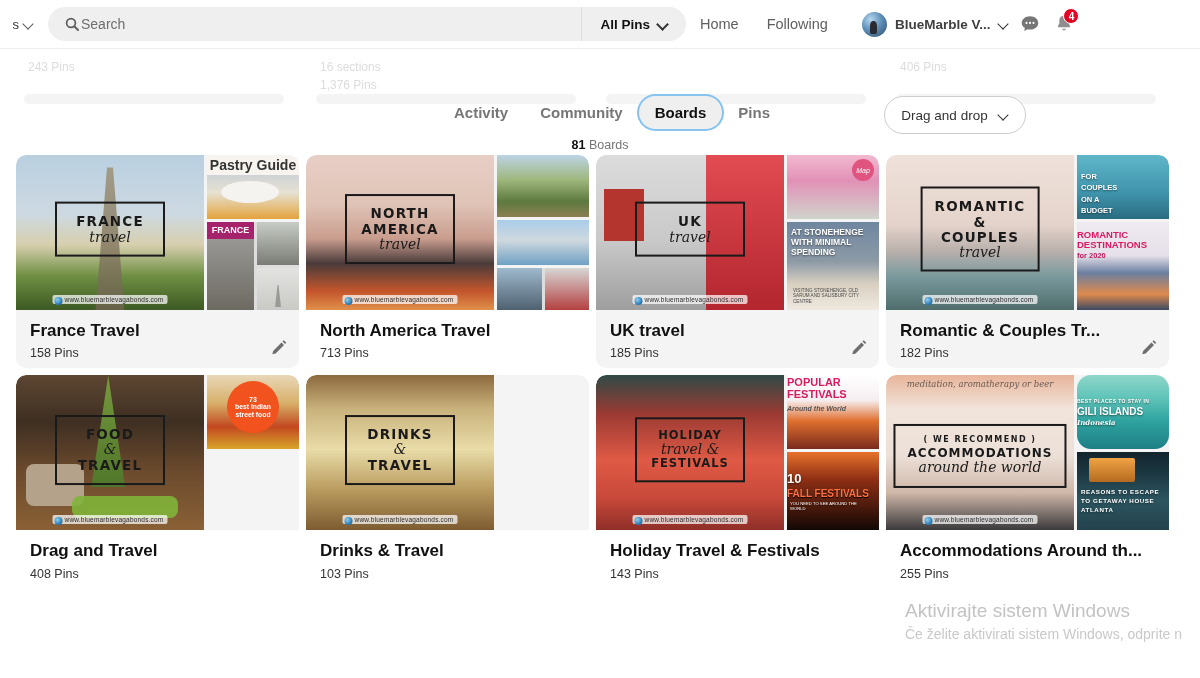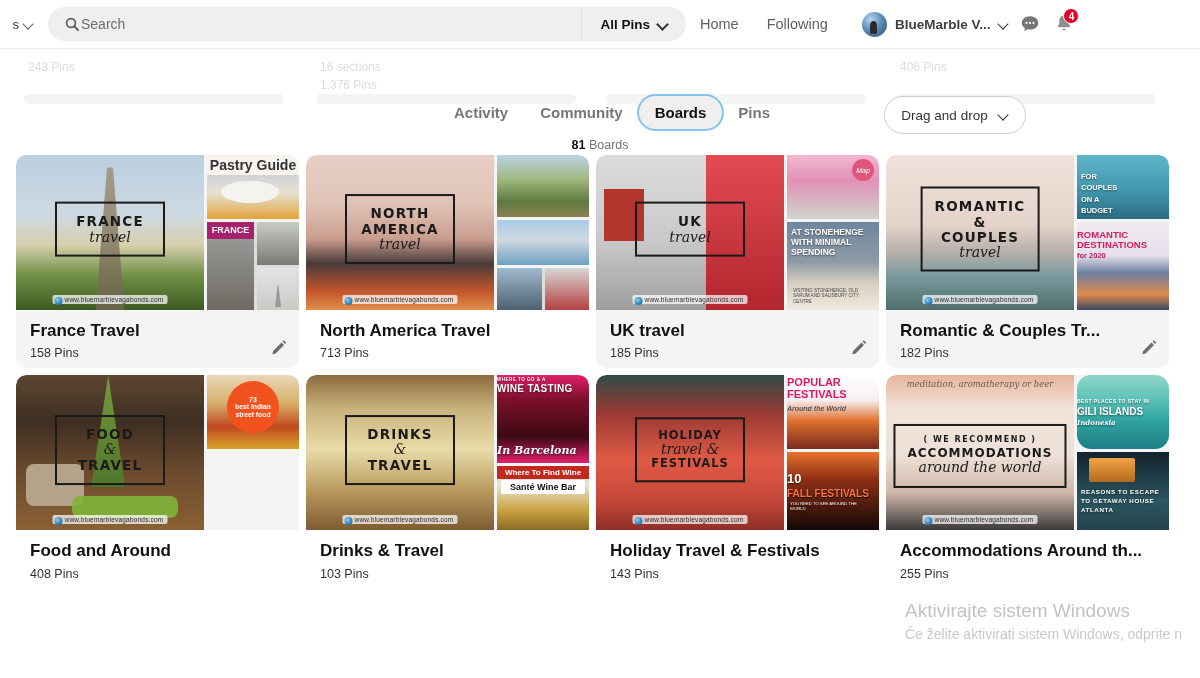--- a/index.html
+++ b/index.html
@@ -377,45 +377,34 @@
         <div class="media-side">
           <div class="thumb" style="height:74px;background:linear-gradient(#e9d7b8 0%,#d8b06a 38%,#c2481f 70%,#d8a52a 100%);">
             <div style="position:absolute;left:50%;top:6px;transform:translateX(-50%);width:52px;height:52px;border-radius:50%;background:#f2521e;display:flex;flex-direction:column;align-items:center;justify-content:center;color:#fff;">
               <div style="font-size:7px;font-weight:bold;">73</div>
               <div style="font-size:6.8px;font-weight:bold;text-align:center;line-height:1.15;">best Indian street food</div>
             </div>
           </div>
         </div>
       </div>
       <div class="card-body">
-        <div class="card-title">Food and Around</div>
+        <div class="card-title">Drag and Travel</div>
         <div class="card-pins">408 Pins</div>
       </div>
     </div>
 
     <div class="card plain">
       <div class="card-media">
         <div class="media-main" style="background:linear-gradient(#8c6a3e 0%,#c9b27c 22%,#e9dca8 48%,#b99b5e 74%,#7d5c32 100%);">
           <div class="cover-label">
             <div class="cl-1">DRINKS</div>
             <div class="cl-2">&amp;</div>
             <div class="cl-1">TRAVEL</div>
           </div>
           <div class="watermark">www.bluemarblevagabonds.com</div>
-        </div>
-        <div class="media-side">
-          <div class="thumb" style="height:88px;background:linear-gradient(#e1206c 0%,#7c1029 28%,#3c0a14 70%,#e1206c 100%);">
-            <div class="t-cap" style="top:2px;font-size:4.5px;letter-spacing:.5px;">WHERE TO GO &amp; A</div>
-            <div class="t-cap" style="top:8px;font-size:10px;letter-spacing:.3px;">WINE TASTING</div>
-            <div class="t-cap" style="bottom:6px;font-size:11px;font-family:'DejaVu Serif',serif;font-style:italic;">In Barcelona</div>
-          </div>
-          <div class="thumb" style="flex:1;background:linear-gradient(#d8d3c4 0%,#e8e2ce 30%,#c9a23e 70%,#8a6a25 100%);">
-            <div style="position:absolute;top:0;left:0;right:0;background:#c1281e;color:#fff;font-size:8px;font-weight:bold;text-align:center;padding:2px 0;">Where To Find Wine</div>
-            <div style="position:absolute;top:14px;left:4px;right:4px;background:#fff;color:#111;font-size:9px;font-weight:bold;text-align:center;padding:2px 0;border-radius:2px;">Santé Wine Bar</div>
-          </div>
         </div>
       </div>
       <div class="card-body">
         <div class="card-title">Drinks &amp; Travel</div>
         <div class="card-pins">103 Pins</div>
       </div>
     </div>
 
     <div class="card plain">
       <div class="card-media">

